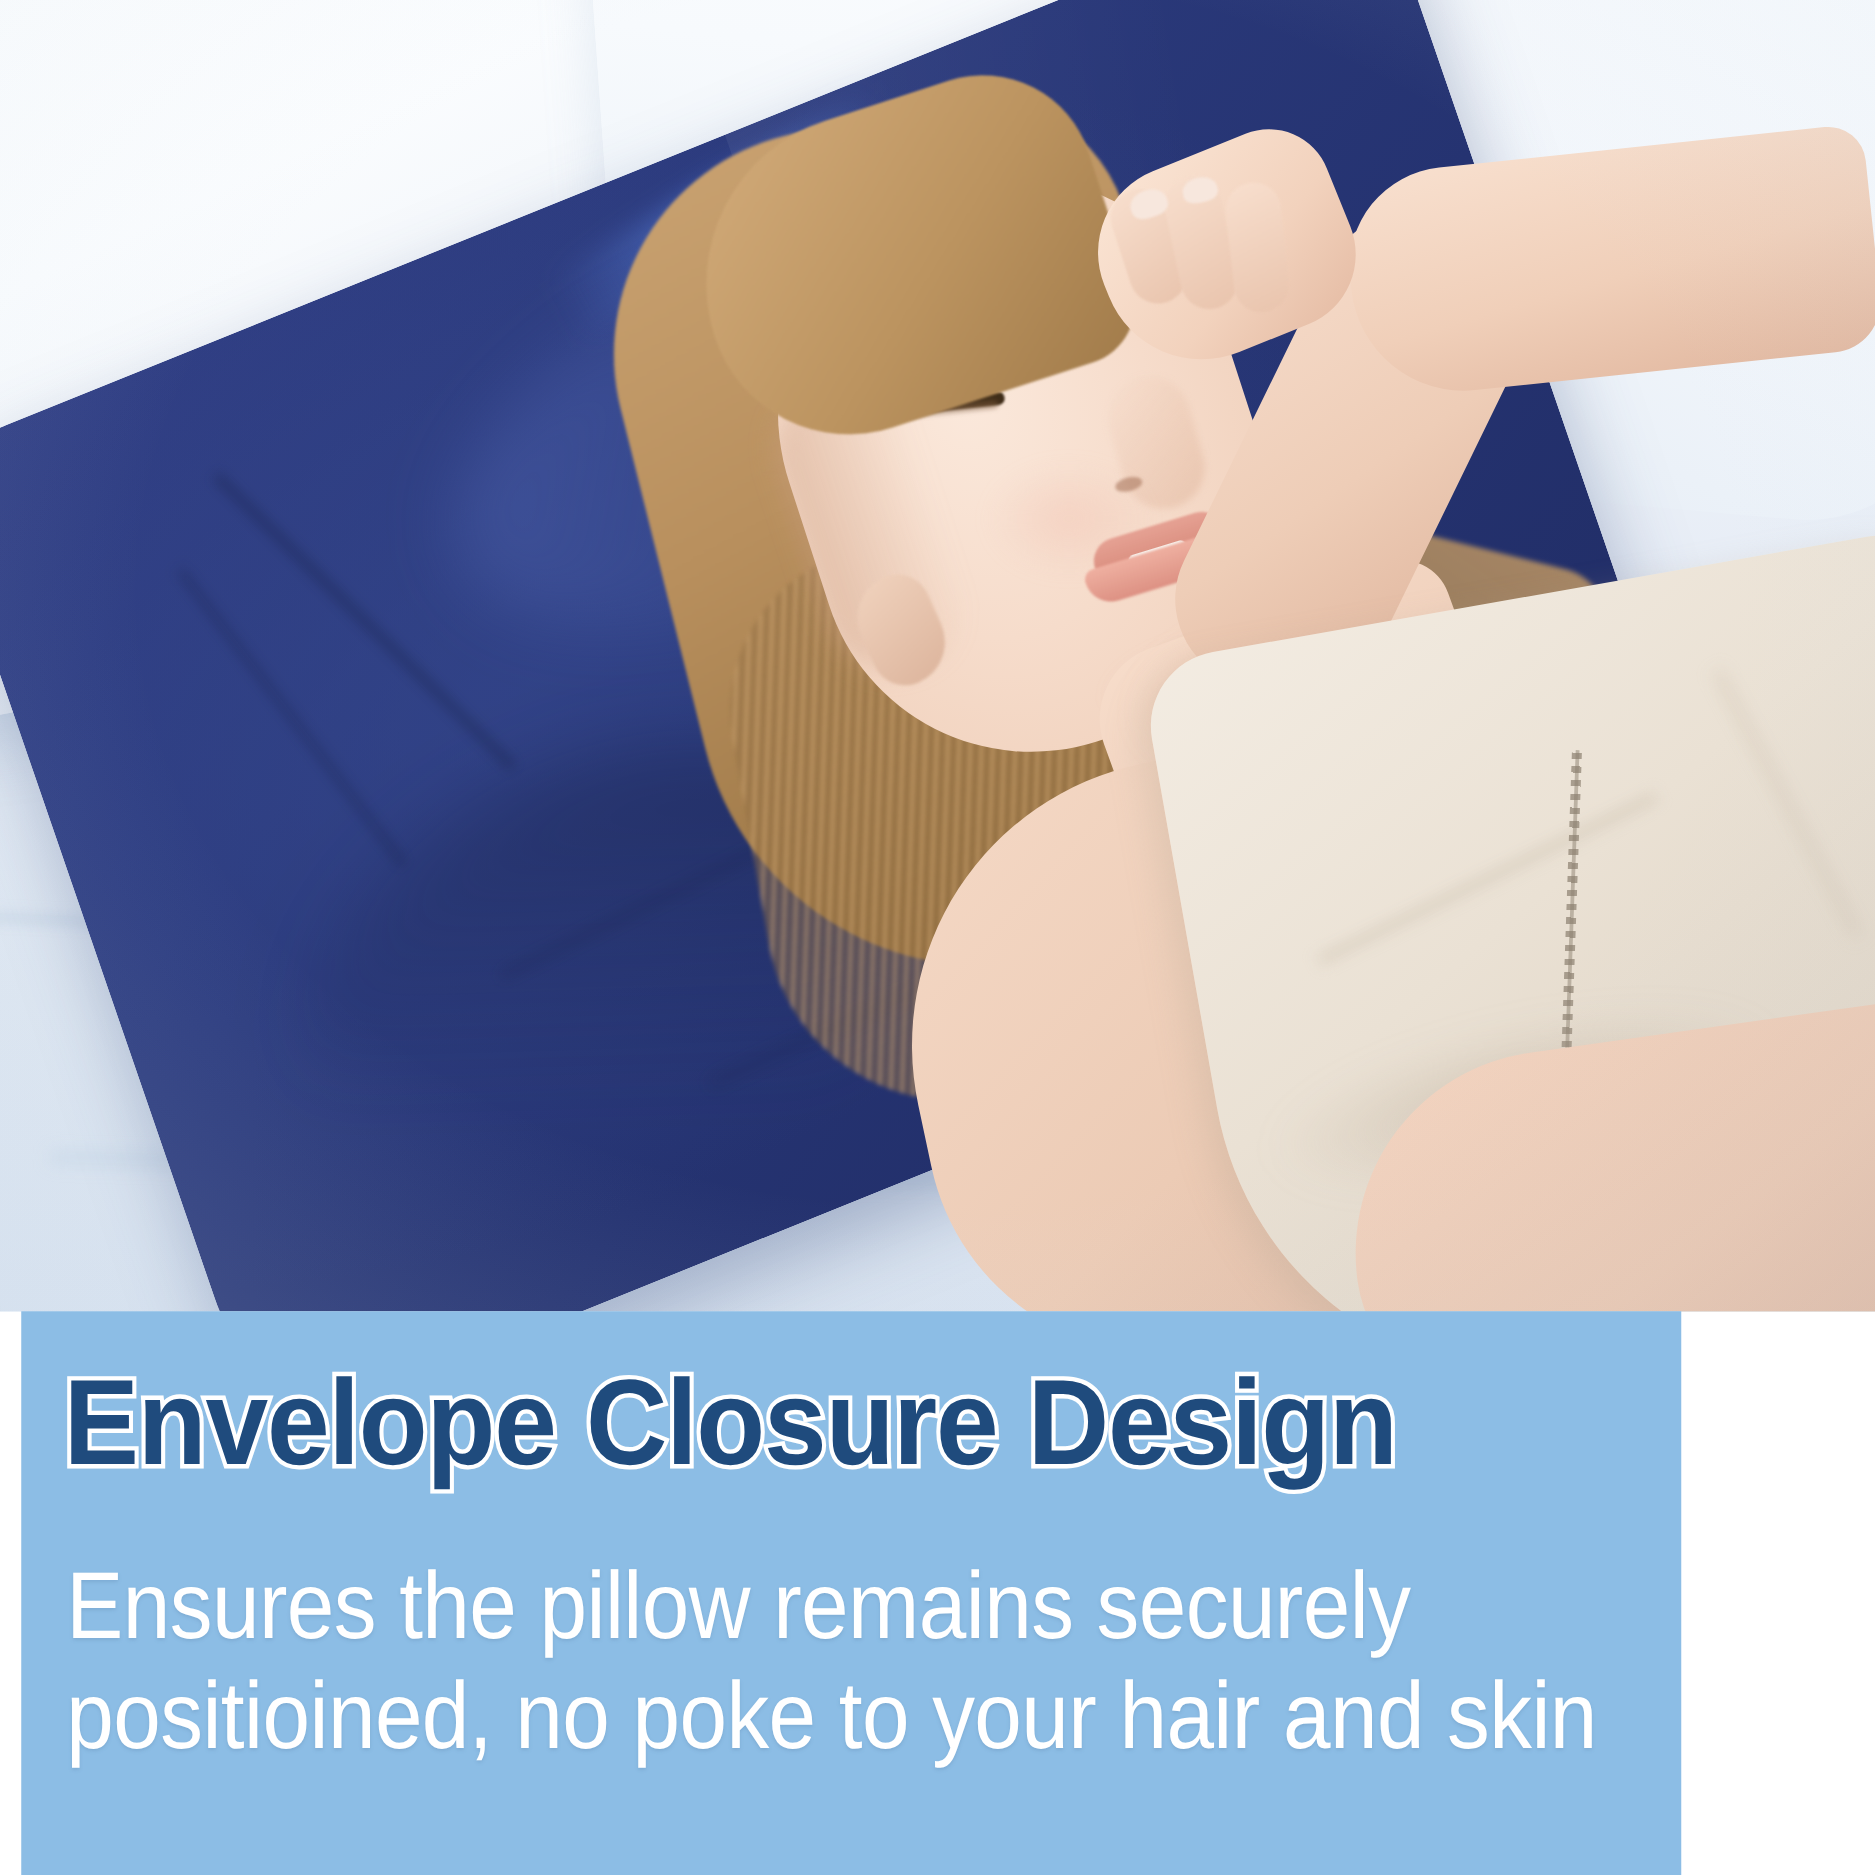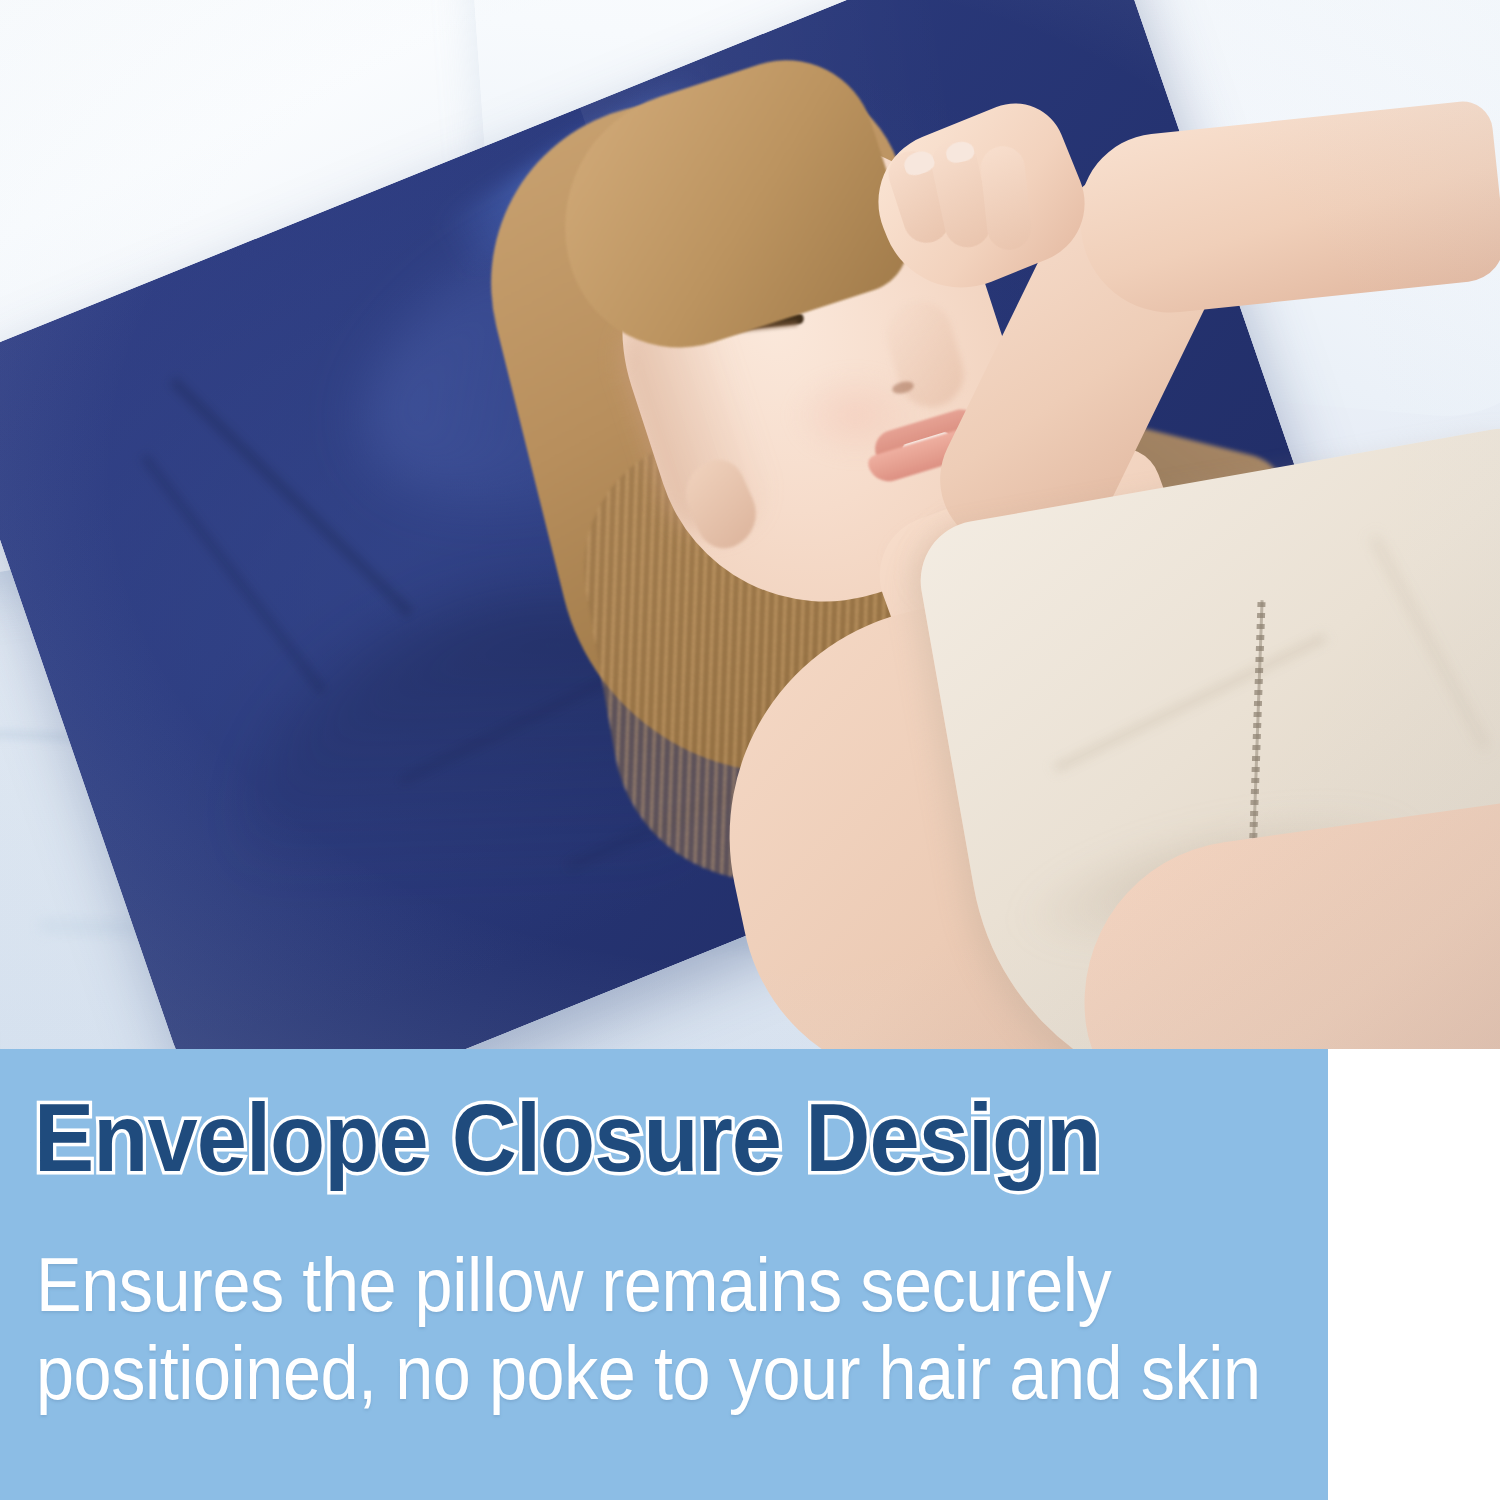--- a/index.html
+++ b/index.html
@@ -550,21 +550,21 @@
   
   .photo-soft {
     position: absolute; inset: 0;
     pointer-events: none;
     background: radial-gradient(ellipse at 50% 45%, rgba(255,255,255,0) 60%, rgba(205,222,236,.18) 100%);
   }
 
   
   .banner {
     position: absolute;
-    left: 0;
+    left: 17px;
     top: 1049px;
     width: 1328px;
     height: 451px;
     background: #8cbde5;
   }
 
   .headline {
     position: absolute;
     left: 34px;
     top: 40px;

